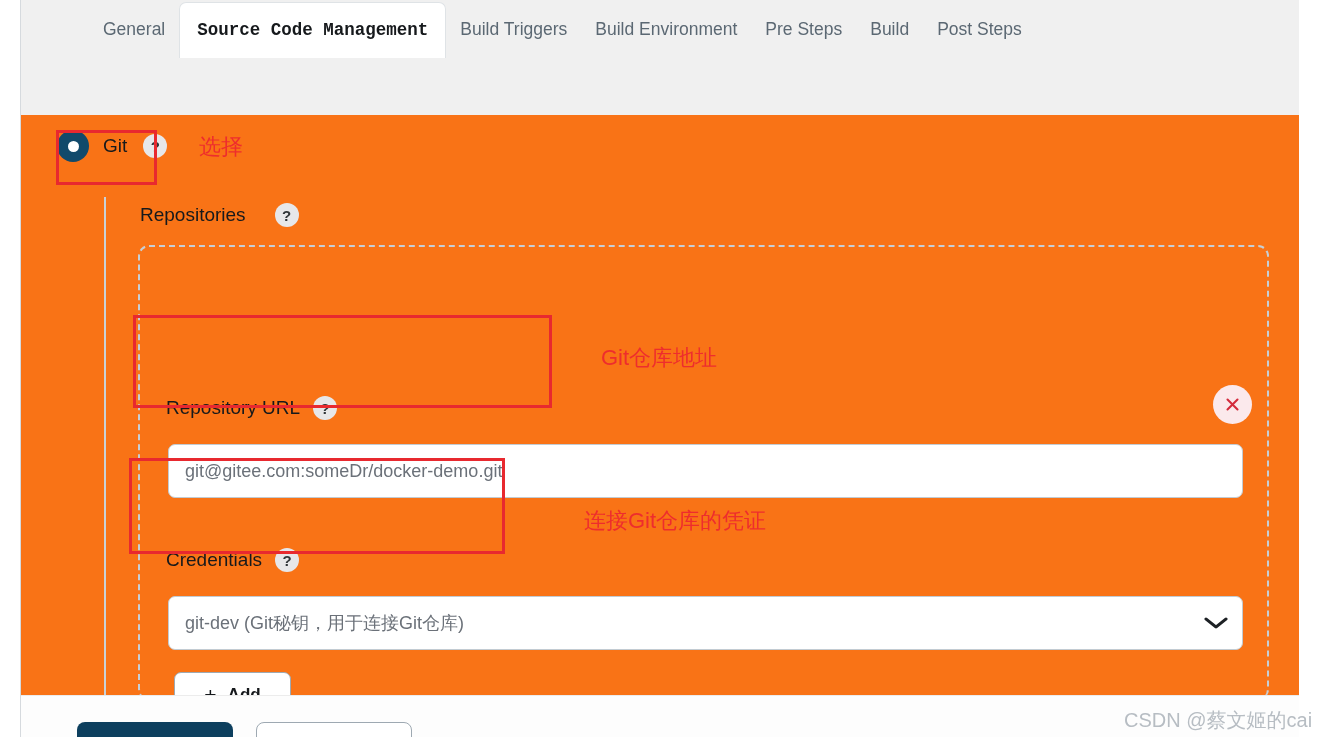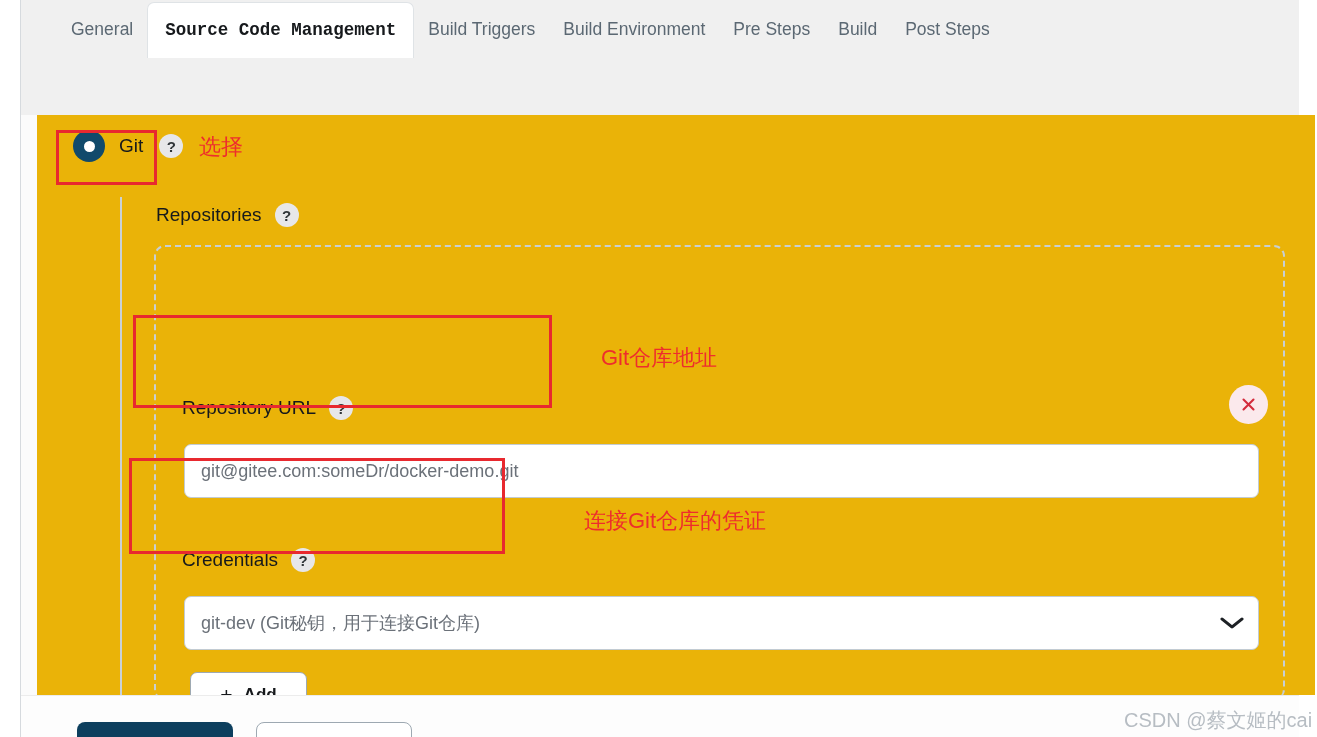--- a/index.html
+++ b/index.html
@@ -35,21 +35,21 @@
     width: 1278px; height: 115px;
     background: #f0f0f0;
   }
   .tabrow {
     position: absolute;
     left: 0;
     height: 58px;
     display: flex;
     align-items: center;
   }
-  .tabrow.row1 { top: 0; }
+  .tabrow.row1 { top: 0; padding-left: 32px; }
   .tabrow.row2 { top: 62px; height: 46px; }
 
   .tab {
     font-size: 17.5px;
     color: #5b6873;
     padding: 0 14px;
     height: 58px;
     line-height: 58px;
     white-space: nowrap;
     cursor: pointer;
@@ -66,23 +66,23 @@
     line-height: 54px;
     padding: 0 17px;
     margin-top: 2px;
     font-family: Liberation Mono, monospace;
   }
   .tabrow.row2 .tab { height: 46px; line-height: 46px; font-size: 17.5px; }
 
   
   .body-area {
     position: absolute;
-    left: 16px; top: 115px;
+    left: 0; top: 115px;
     width: 1278px; height: 580px;
-    background: #eab308;
+    background: #f97316;
   }
 
   
   .scm-row {
     position: absolute;
     left: 36px; top: 15px;
     display: flex; align-items: center;
   }
   .radio-outer {
     width: 32px; height: 32px;
@@ -120,21 +120,21 @@
     position: absolute;
     left: 83px; top: 82px;
     width: 2px; height: 508px;
     background: #c9d1d7;
   }
 
   
   .repos-head {
     position: absolute;
     left: 119px; top: 88px;
-    display: flex; align-items: center;
+    display: flex; align-items: center; gap: 16px;
   }
   .repos-head .title {
     font-size: 19px;
     color: #16191c;
   }
   .repos-head .help-icon { margin-left: 13px; }
 
   
   .repo-box {
     position: absolute;

